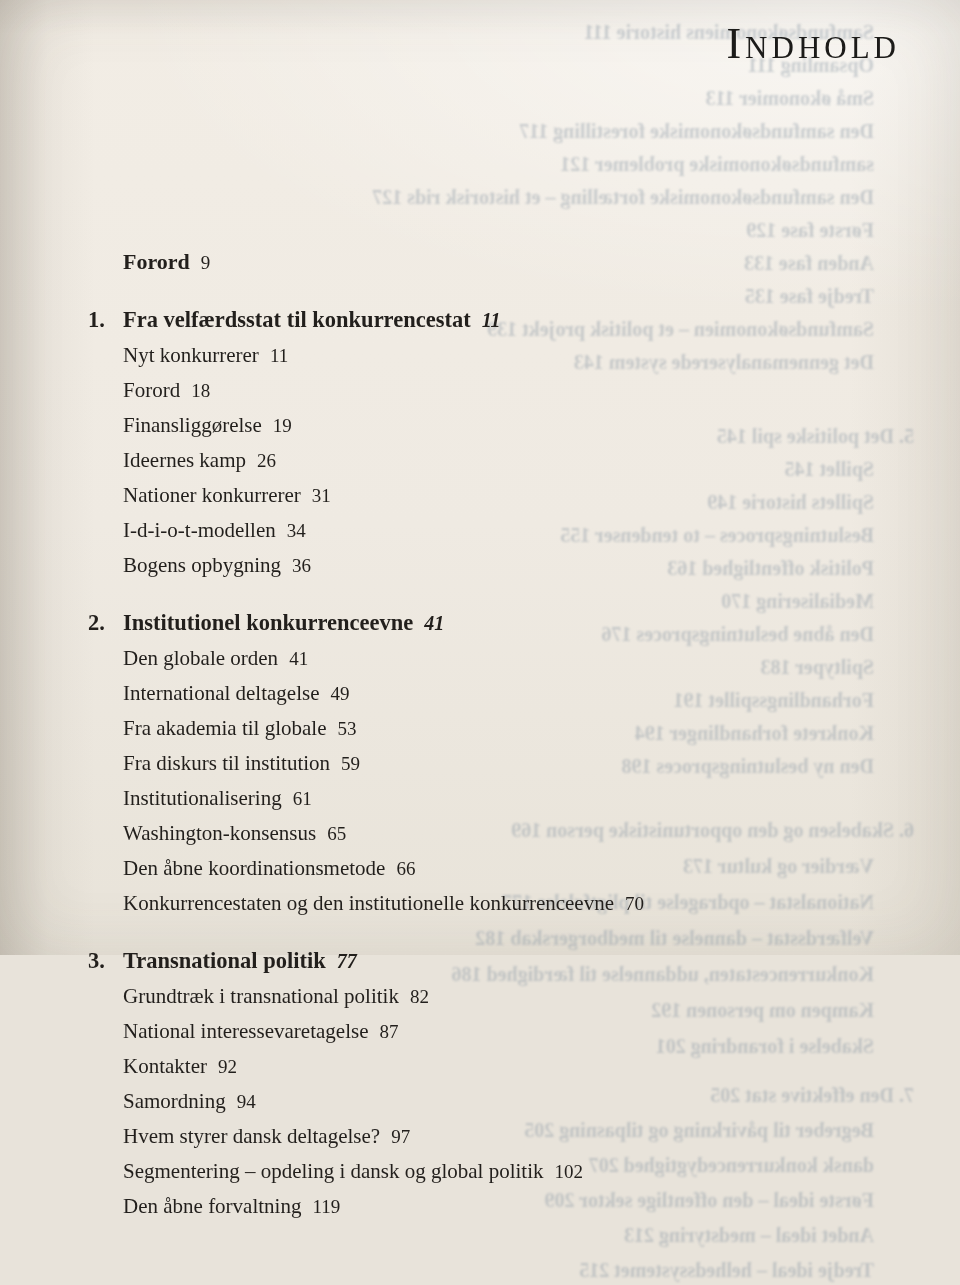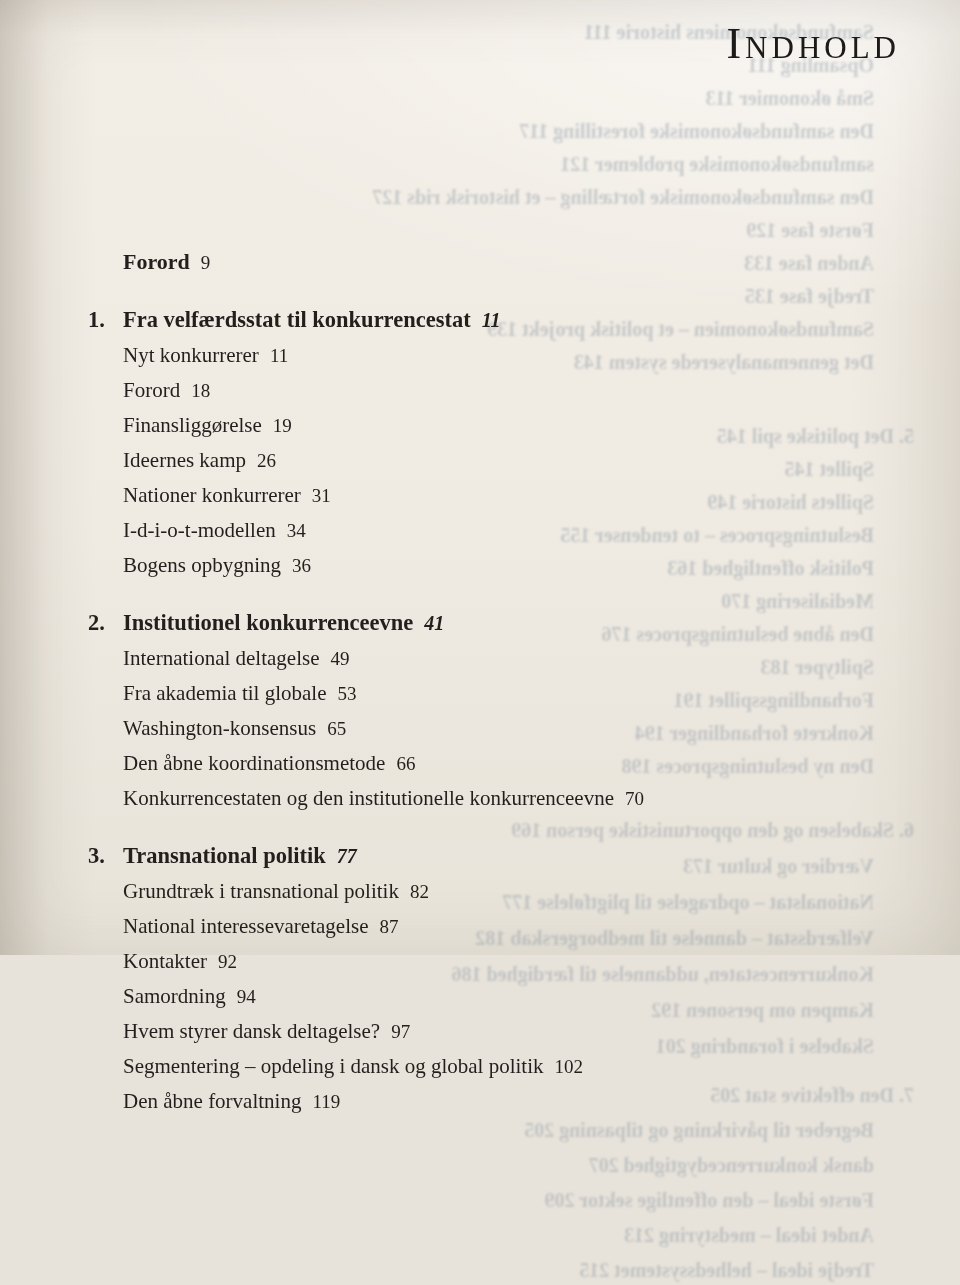--- a/index.html
+++ b/index.html
@@ -143,22 +143,25 @@
           <div class="toc-row"><span class="entry-title">Nyt konkurrerer</span><span class="page-num">11</span></div>
           <div class="toc-row"><span class="entry-title">Forord</span><span class="page-num">18</span></div>
           <div class="toc-row"><span class="entry-title">Finansliggørelse</span><span class="page-num">19</span></div>
           <div class="toc-row"><span class="entry-title">Ideernes kamp</span><span class="page-num">26</span></div>
           <div class="toc-row"><span class="entry-title">Nationer konkurrerer</span><span class="page-num">31</span></div>
           <div class="toc-row"><span class="entry-title">I-d-i-o-t-modellen</span><span class="page-num">34</span></div>
           <div class="toc-row"><span class="entry-title">Bogens opbygning</span><span class="page-num">36</span></div>
         </div>
         <div class="chapter-block">
           <div class="chapter-heading"><span class="chapter-num">2.</span><span class="entry-title">Institutionel konkurrenceevne</span><span class="page-num">41</span></div>
+          <div class="toc-row"><span class="entry-title">Den globale orden</span><span class="page-num">41</span></div>
           <div class="toc-row"><span class="entry-title">International deltagelse</span><span class="page-num">49</span></div>
           <div class="toc-row"><span class="entry-title">Fra akademia til globale</span><span class="page-num">53</span></div>
+          <div class="toc-row"><span class="entry-title">Fra diskurs til institution</span><span class="page-num">59</span></div>
+          <div class="toc-row"><span class="entry-title">Institutionalisering</span><span class="page-num">61</span></div>
           <div class="toc-row"><span class="entry-title">Washington-konsensus</span><span class="page-num">65</span></div>
           <div class="toc-row"><span class="entry-title">Den åbne koordinationsmetode</span><span class="page-num">66</span></div>
           <div class="toc-row"><span class="entry-title">Konkurrencestaten og den institutionelle konkurrenceevne</span><span class="page-num">70</span></div>
         </div>
         <div class="chapter-block">
           <div class="chapter-heading"><span class="chapter-num">3.</span><span class="entry-title">Transnational politik</span><span class="page-num">77</span></div>
           <div class="toc-row"><span class="entry-title">Grundtræk i transnational politik</span><span class="page-num">82</span></div>
           <div class="toc-row"><span class="entry-title">National interessevaretagelse</span><span class="page-num">87</span></div>
           <div class="toc-row"><span class="entry-title">Kontakter</span><span class="page-num">92</span></div>
           <div class="toc-row"><span class="entry-title">Samordning</span><span class="page-num">94</span></div>

